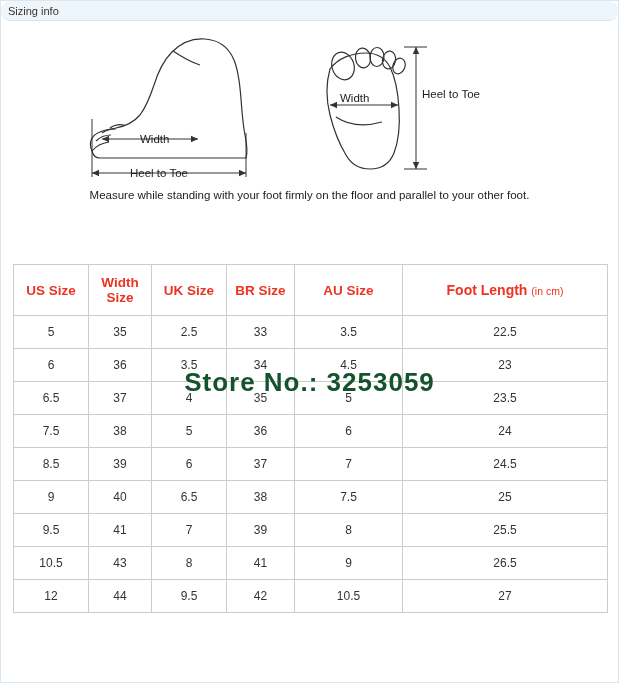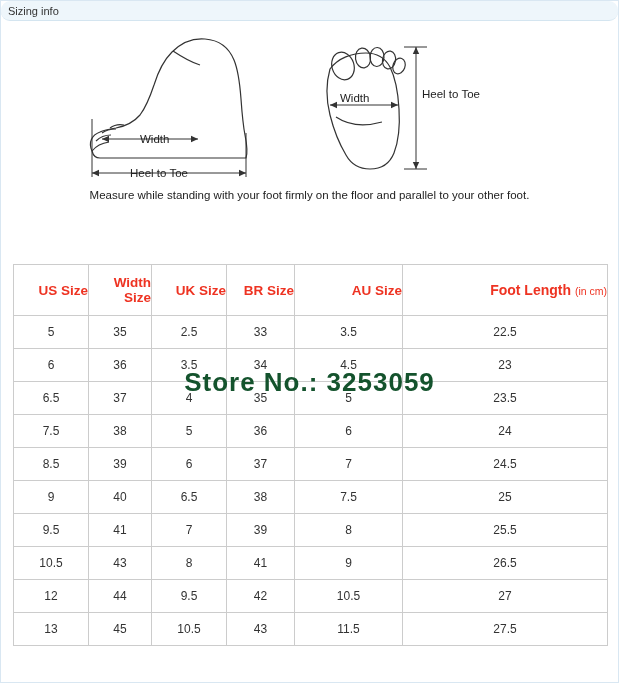--- a/index.html
+++ b/index.html
@@ -80,21 +80,20 @@
     font-size: 12px;
     color: #333333;
     padding: 0;
   }
   table.size-table th {
     height: 50px;
     color: #ee3322;
     font-weight: bold;
     font-size: 13.5px;
     vertical-align: middle;
-    text-align: right;
   }
   table.size-table th.wide-head {
     font-size: 14px;
   }
   table.size-table th .unit {
     font-size: 10.5px;
     font-weight: normal;
     color: #ee3322;
     margin-top: 43px;
   }
@@ -305,25 +304,17 @@
           <td>26.5</td>
         </tr>
         <tr>
           <td>12</td>
           <td>44</td>
           <td>9.5</td>
           <td>42</td>
           <td>10.5</td>
           <td>27</td>
         </tr>
-        <tr>
-          <td>13</td>
-          <td>45</td>
-          <td>10.5</td>
-          <td>43</td>
-          <td>11.5</td>
-          <td>27.5</td>
-        </tr>
       </tbody>
     </table>
   </div>
 
 </div>
 
 </body></html>

